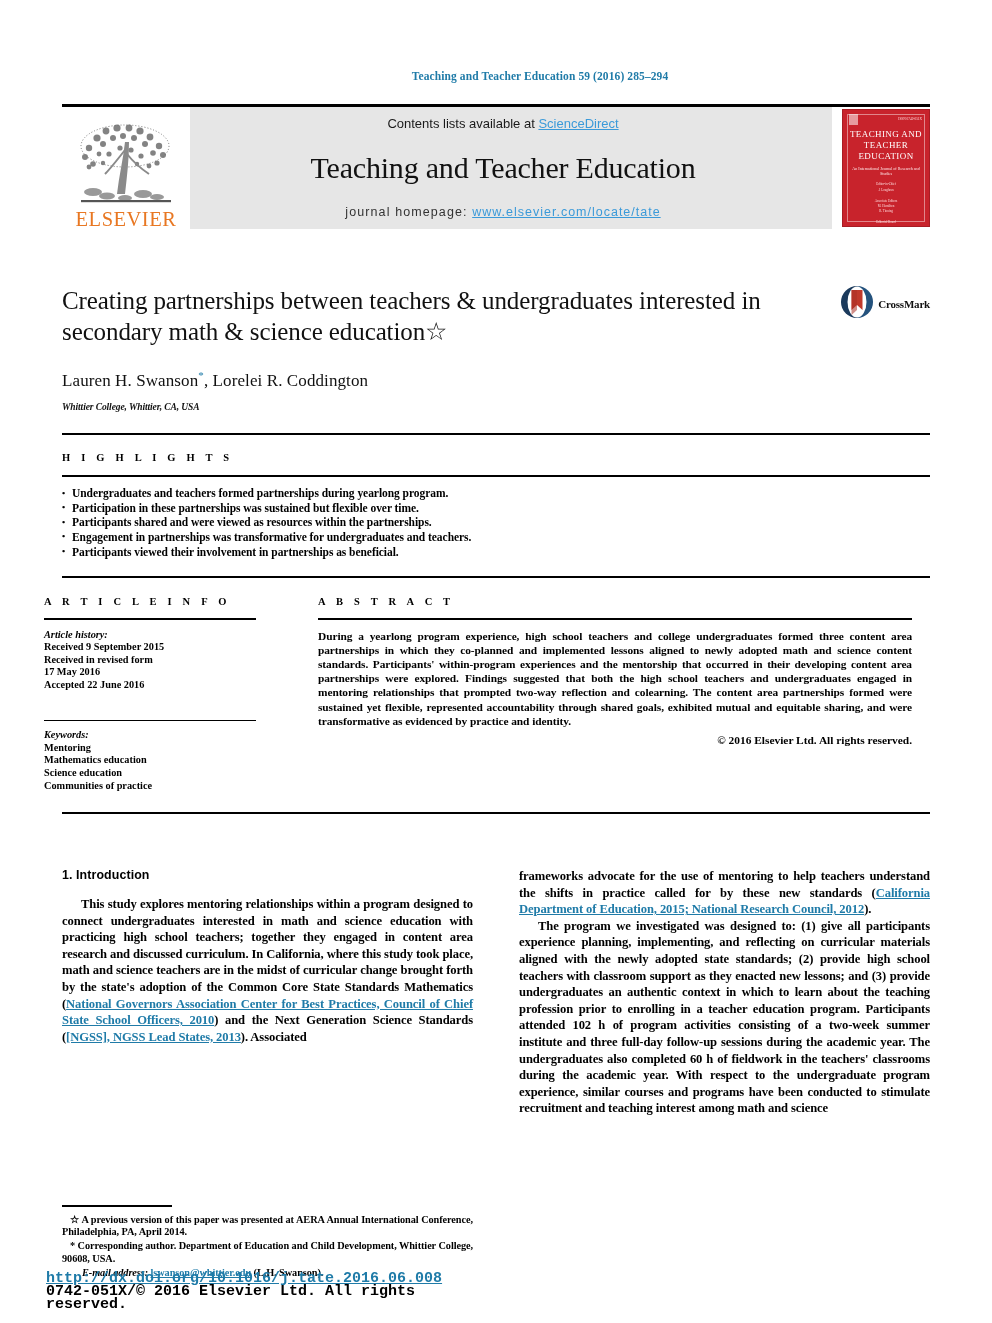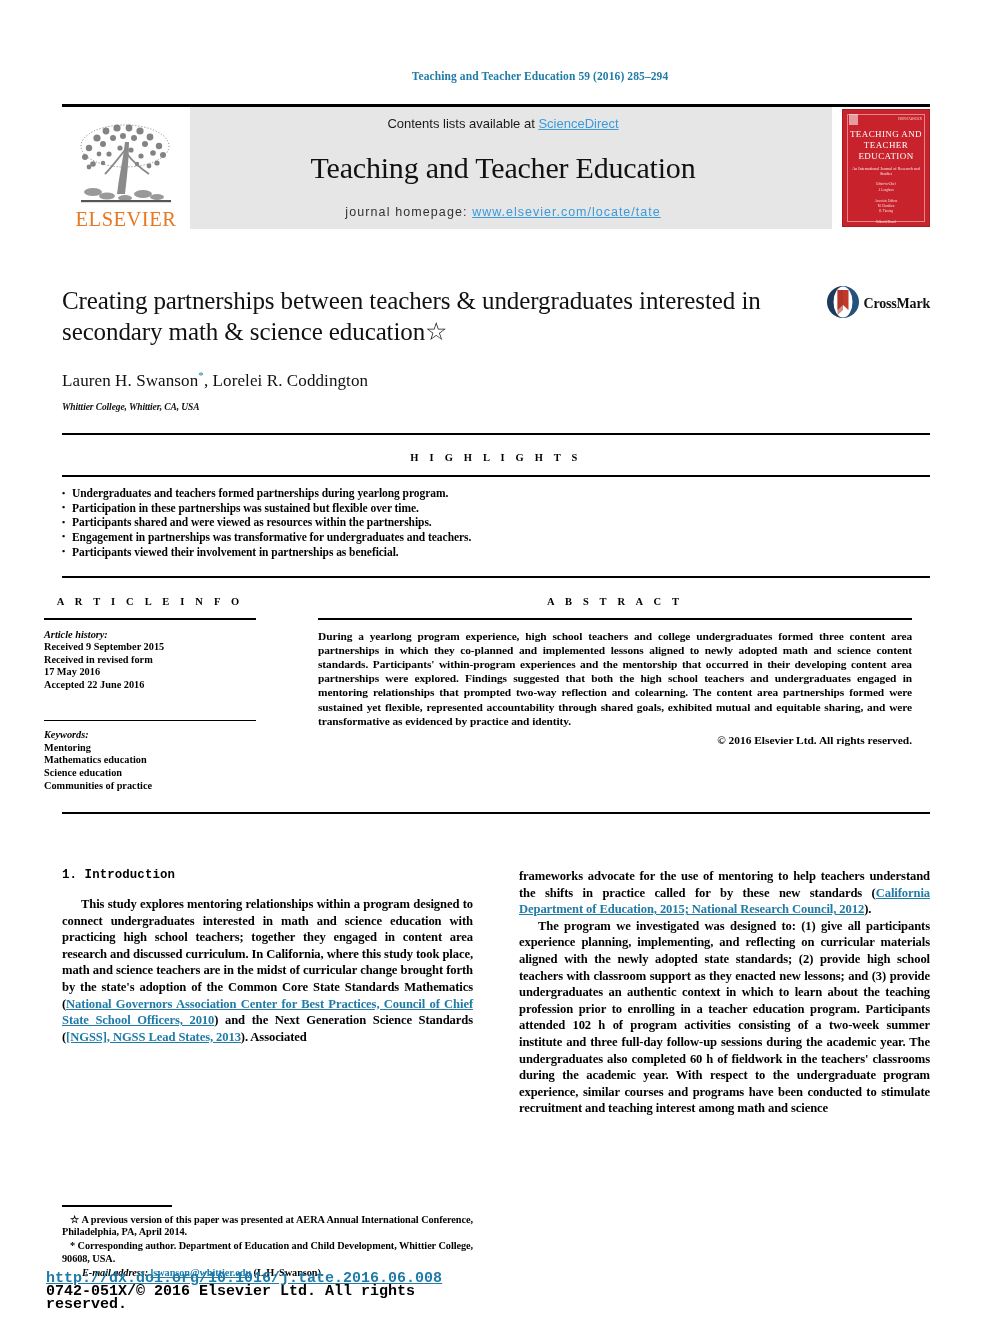--- a/index.html
+++ b/index.html
@@ -182,21 +182,21 @@
   .crossmark {
     position: absolute;
     top: 0px;
     right: 0px;
     display: flex;
     align-items: center;
     gap: 4px;
   }
   .crossmark-text {
     font-family: "Liberation Serif", serif;
-    font-size: 14px;
+    font-size: 11px;
     font-weight: bold;
     color: #111;
     letter-spacing: -0.2px;
   }
   .authors {
     font-family: "Liberation Serif", serif;
     font-size: 17px;
     color: #111;
     margin-top: 22px;
     letter-spacing: 0.1px;
@@ -221,21 +221,20 @@
     background: #000;
   }
 
   
   .section-label {
     font-family: "Liberation Serif", serif;
     font-weight: bold;
     font-size: 10.5px;
     letter-spacing: 4.2px;
     color: #000;
-    text-align: center;
   }
   .highlights {
     position: absolute;
     top: 452px;
     left: 62px;
     width: 868px;
   }
   .highlights .hl-rule {
     margin-top: 12px;
     height: 2.2px;
@@ -319,21 +318,21 @@
   .body-cols {
     position: absolute;
     top: 868px;
     left: 62px;
     width: 868px;
     display: flex;
   }
   .bcol { width: 411px; flex: 0 0 411px; }
   .bgap { width: 46px; flex: 0 0 46px; }
   .sec-heading {
-    font-family: Liberation Mono, monospace;
+    font-family: Liberation Sans, sans-serif;
     font-size: 12.4px;
     font-weight: bold;
     color: #000;
     margin: 0 0 14px 0;
     letter-spacing: 0.1px;
   }
   .para {
     font-family: "Liberation Serif", serif;
     font-size: 12.6px;
     line-height: 16.6px;

